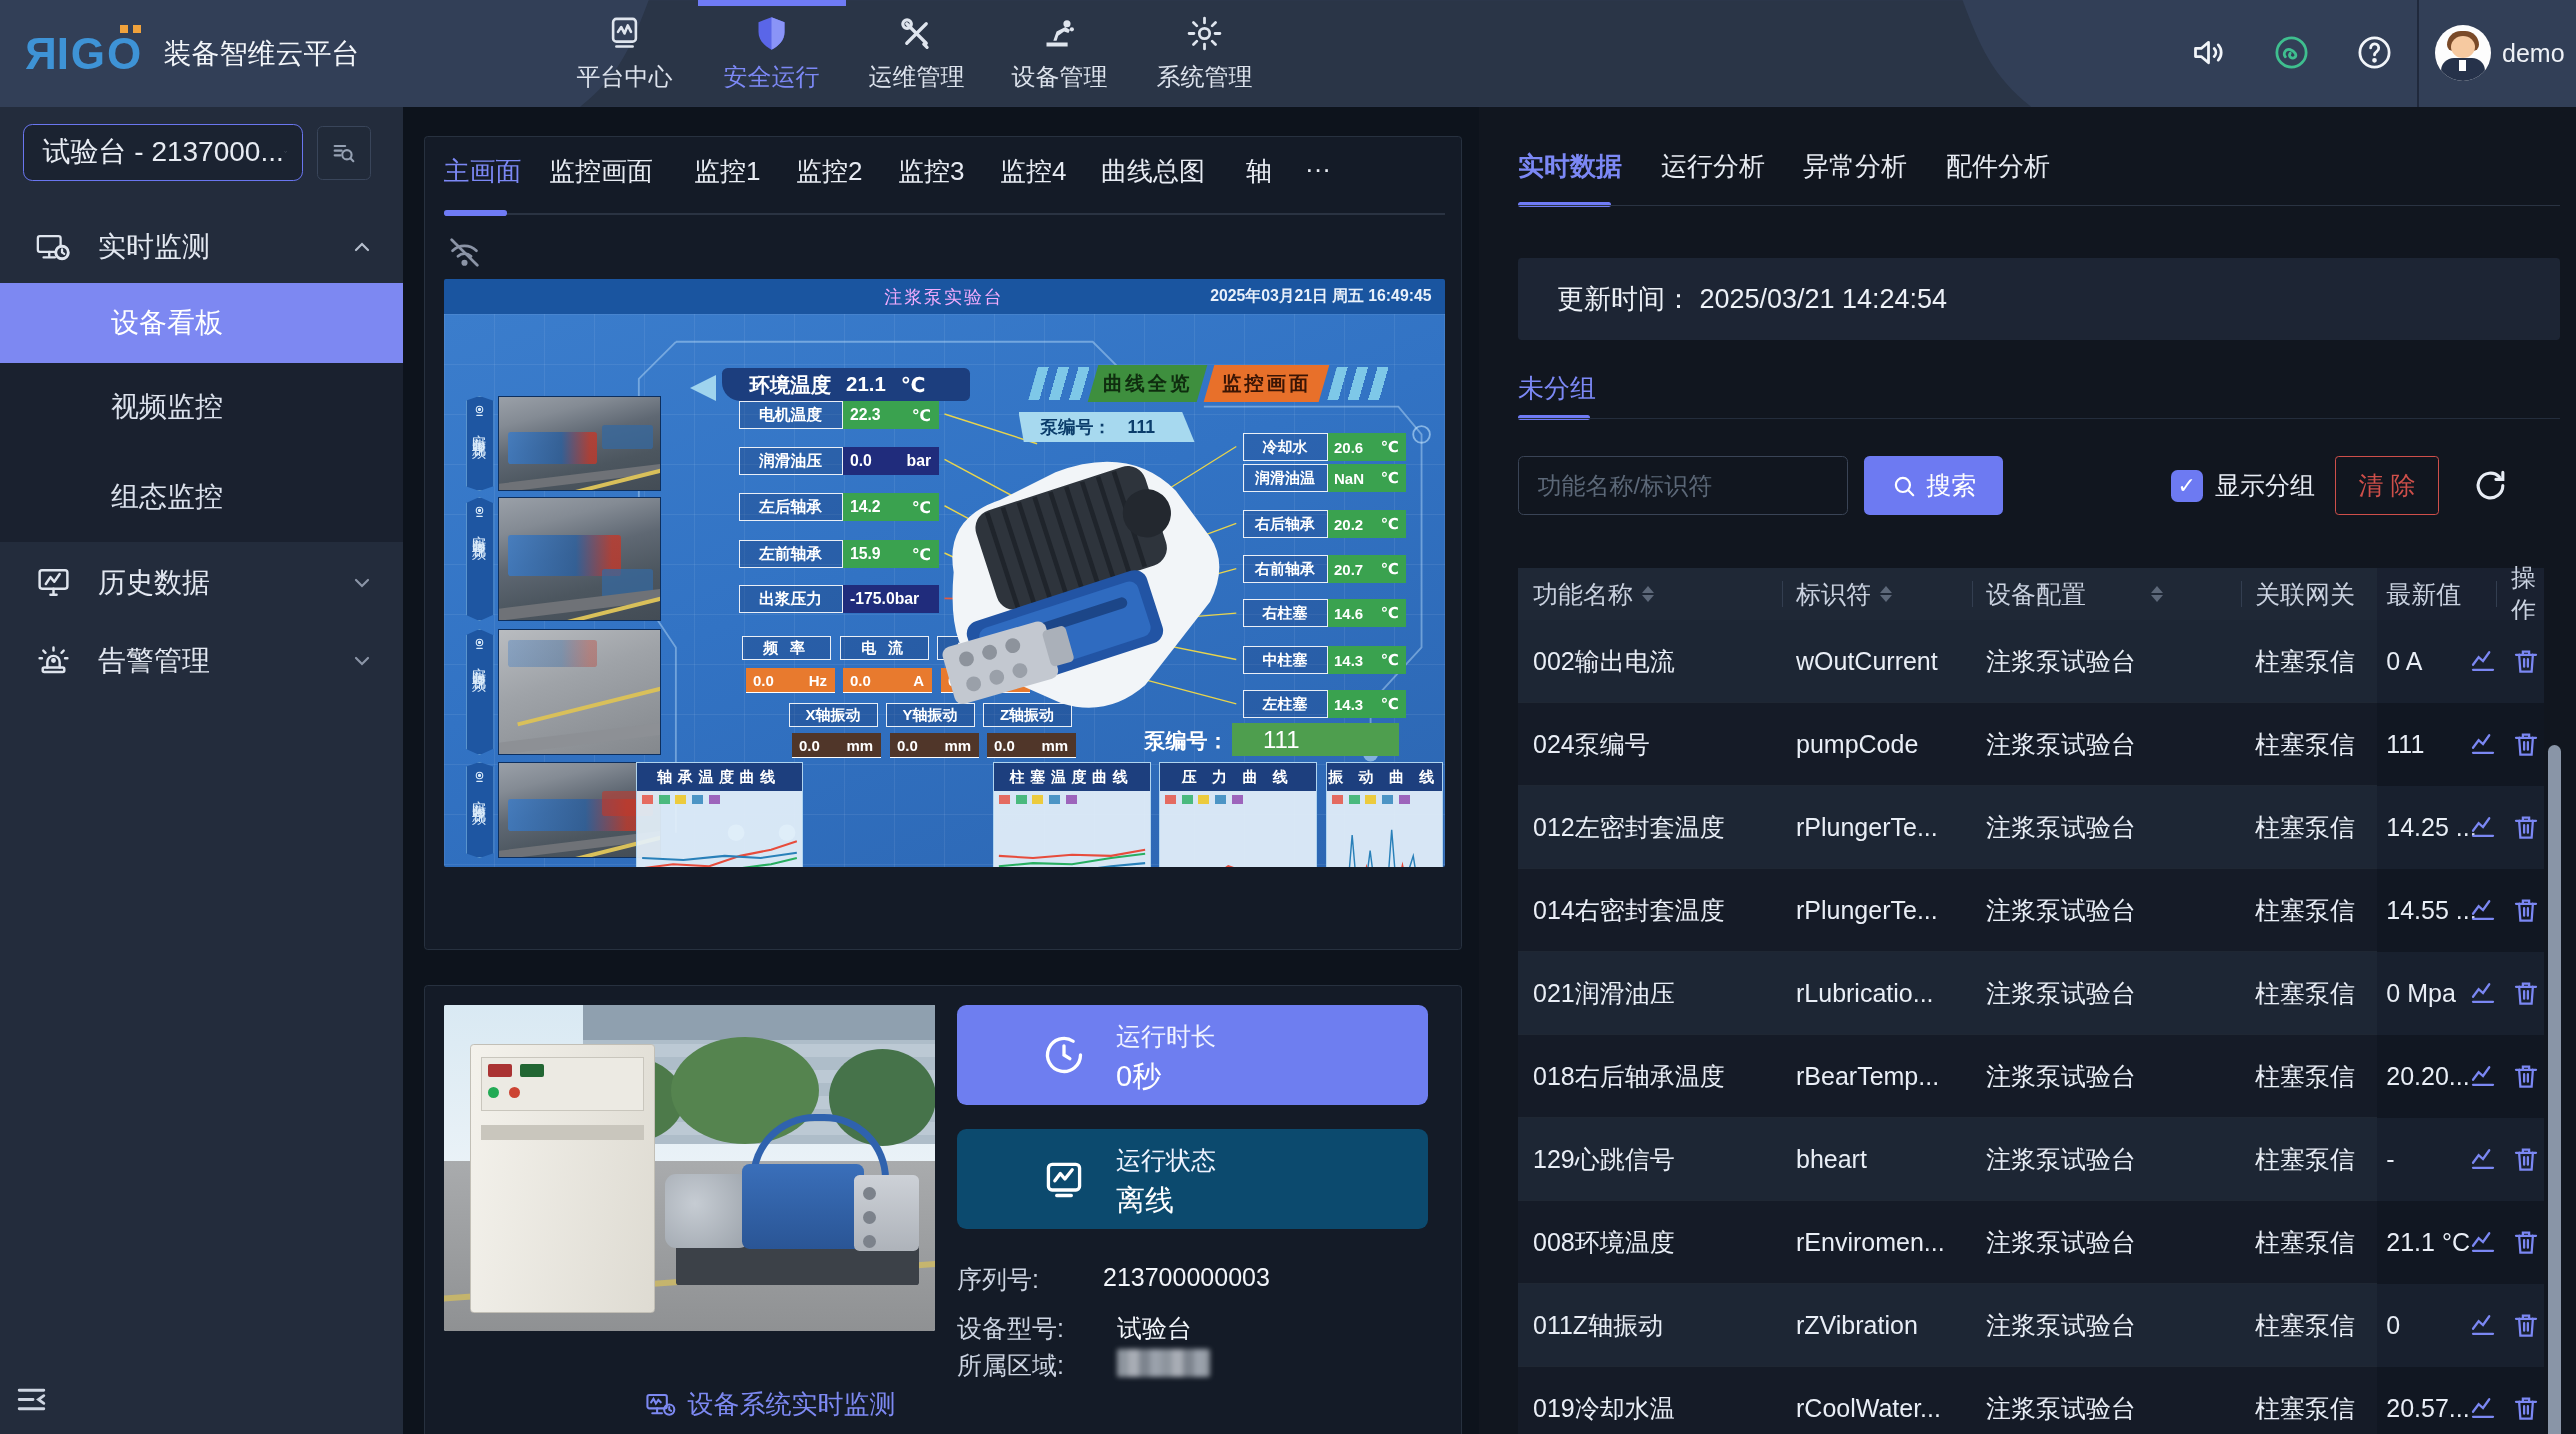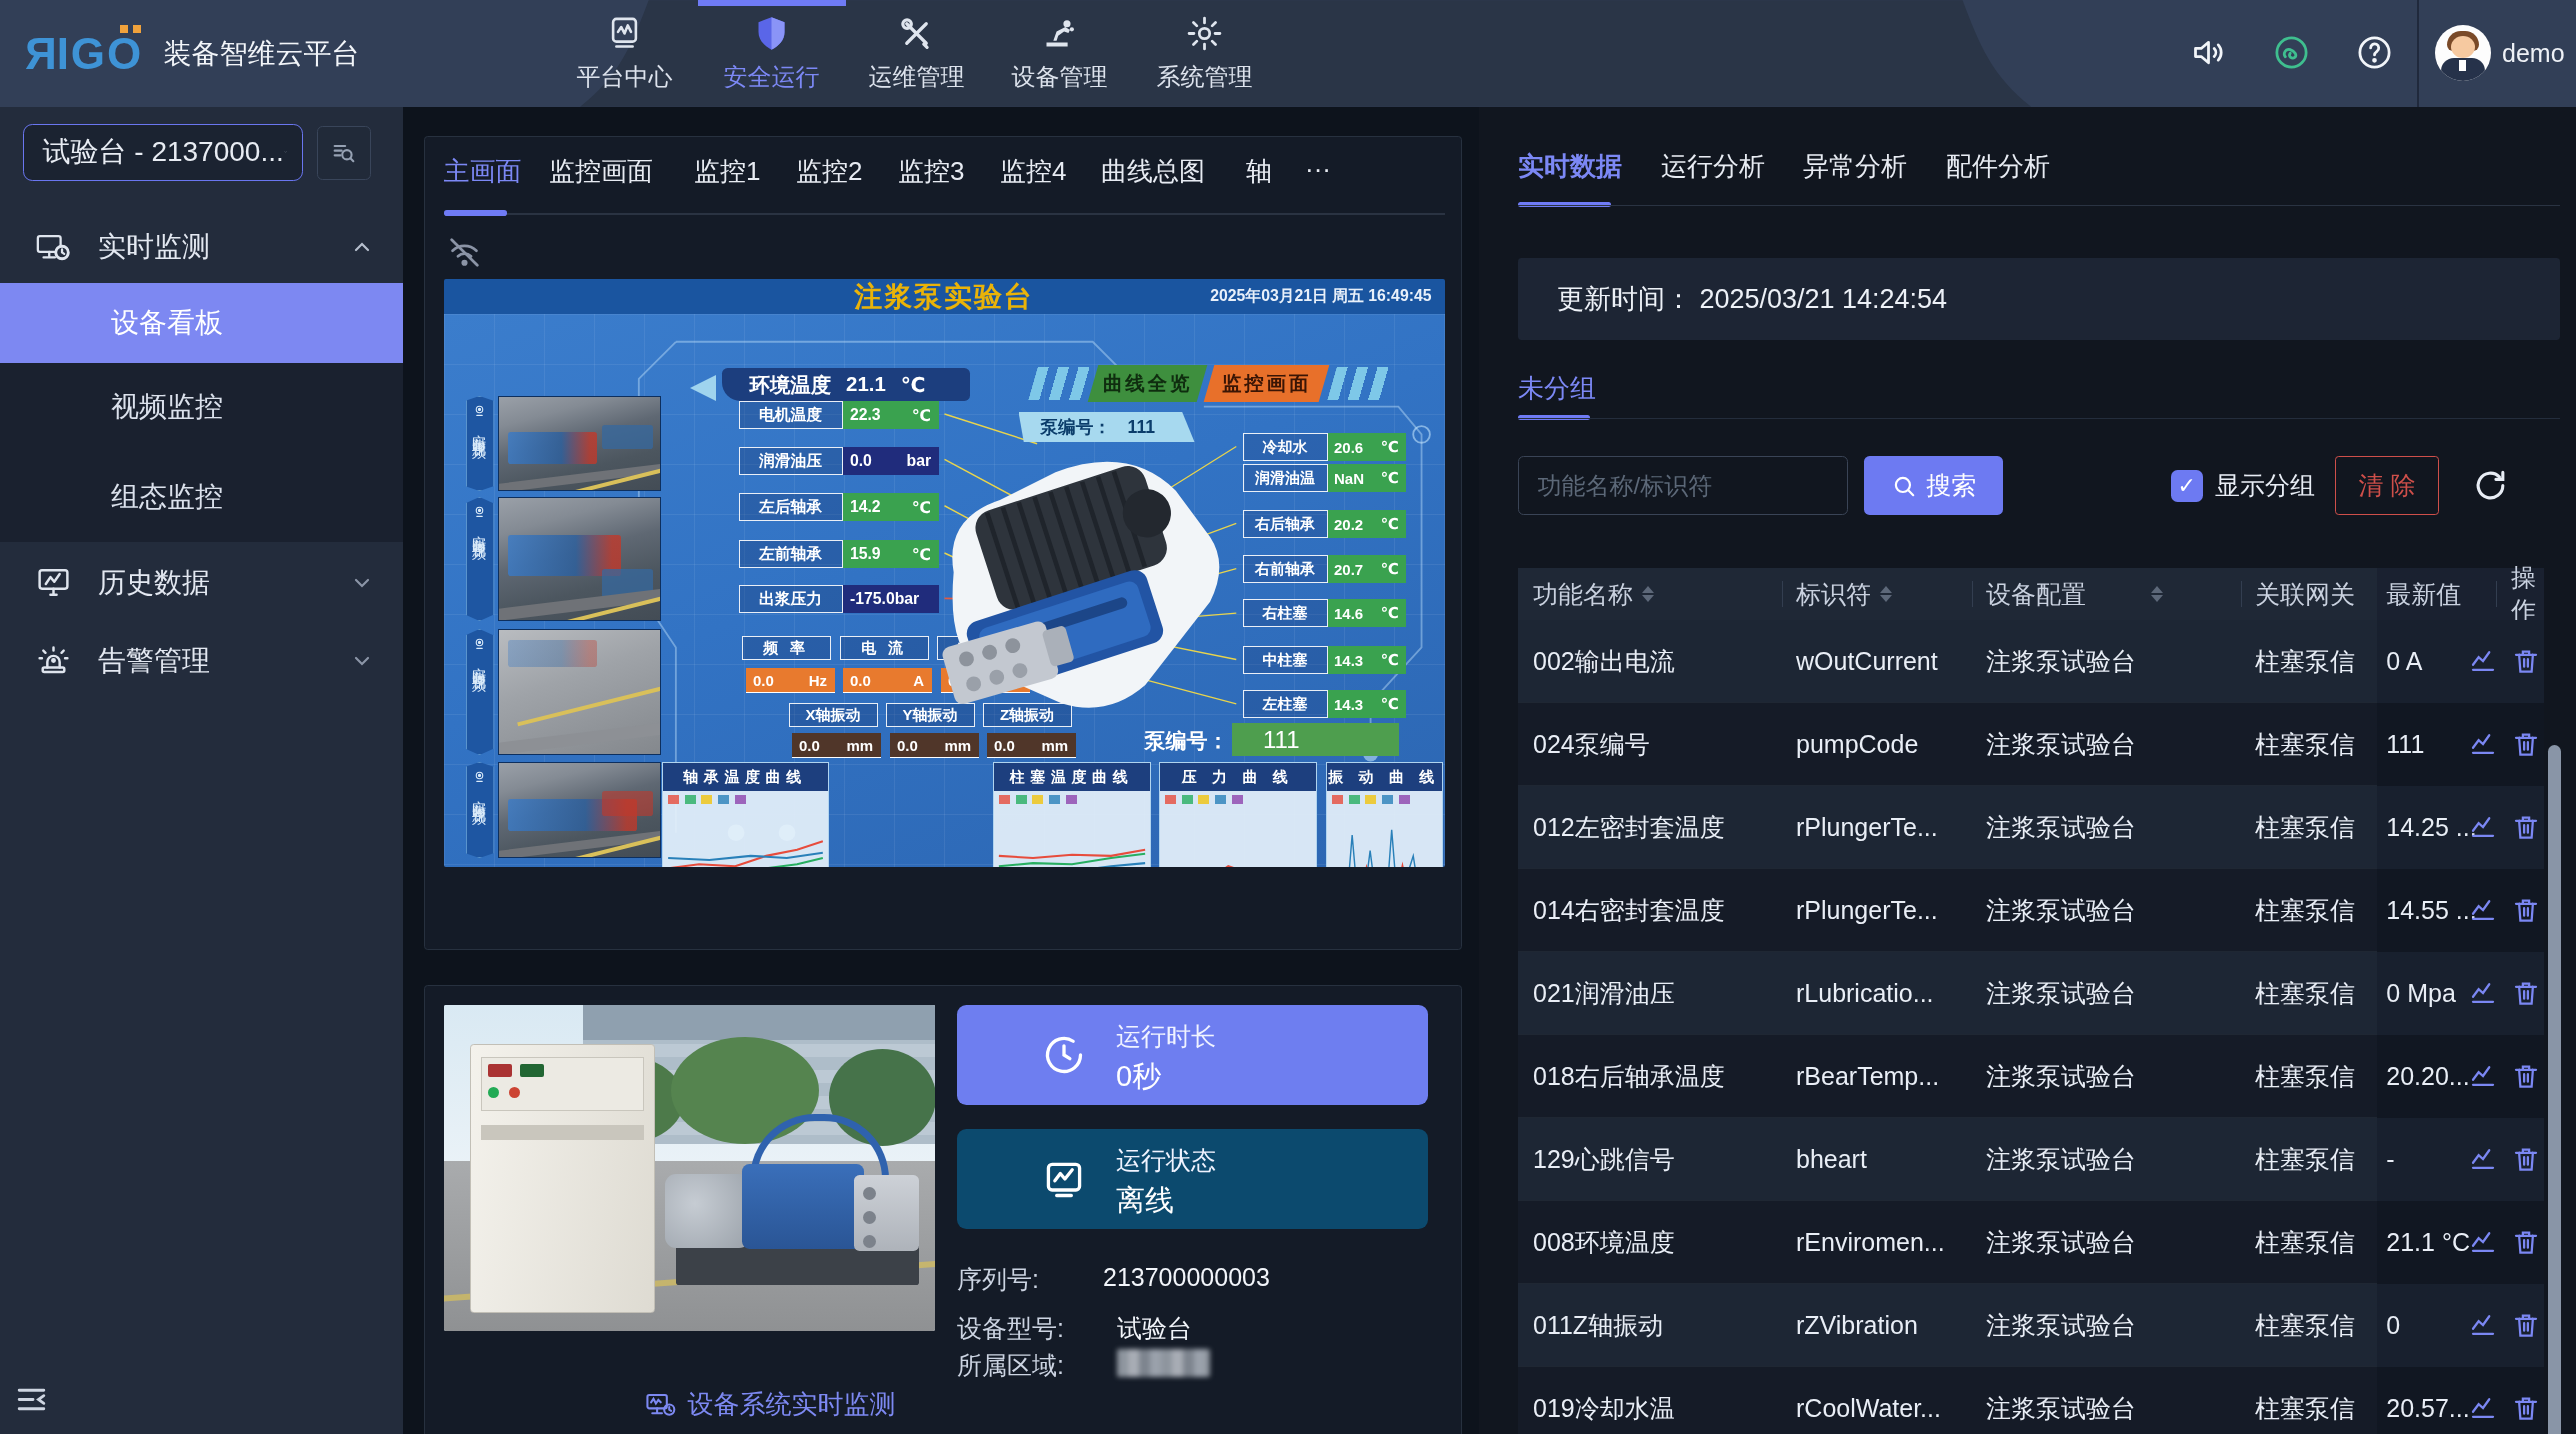--- a/index.html
+++ b/index.html
@@ -51,21 +51,21 @@
 
   .mtab{position:absolute;top:16.7px;font-size:26px;color:#e7ebf2;cursor:pointer;white-space:nowrap;}
   .mtab.active{color:#7c88f5;}
   .mtab-divider{position:absolute;left:18.5px;top:76px;width:1001px;height:1.9px;background:#2a3342;}
   .mtab-indicator{position:absolute;left:18.5px;top:73px;width:63px;height:5.6px;background:#6f7bf5;border-radius:2.8px;}
   .wifi-off{position:absolute;left:18.5px;top:95px;width:41px;height:41px;}
 
   
   .scada{position:absolute;left:18.5px;top:142px;width:1001px;height:588px;overflow:hidden;border-radius:1.9px;}
   .scada-titlebar{position:absolute;left:0;top:0;width:1001px;height:35px;background:#1a55a0;display:flex;align-items:center;justify-content:center;}
-  .scada-title{font-size:28px;font-weight:bold;color:#eab308;letter-spacing:1.9px;}
+  .scada-title{font-size:18px;font-weight:normal;color:#f0abfc;letter-spacing:1.9px;}
   .scada-datetime{position:absolute;right:13px;top:0;height:35px;display:flex;align-items:center;font-size:15.8px;color:#e8f0fa;font-weight:bold;}
   .scada-body{position:absolute;left:0;top:35px;width:1001px;height:553px;
     background:linear-gradient(160deg,#3b7dcc 0%,#3273c4 45%,#2c66b2 100%);}
   .scada-body .grid{position:absolute;inset:0;background-image:linear-gradient(rgba(255,255,255,.07) 0.9px,transparent 0.9px),linear-gradient(90deg,rgba(255,255,255,.07) 0.9px,transparent 0.9px);background-size:50px 50px;}
   .cam-tag{position:absolute;left:22px;width:28px;background:#1e56a2;border:0.9px solid rgba(140,200,240,.55);clip-path:polygon(50% 0,100% 5%,100% 95%,50% 100%,0 95%,0 5%);display:flex;flex-direction:column;align-items:center;padding-top:7.4px;gap:5.6px;}
   .cam-tag .vtxt{writing-mode:vertical-rl;text-orientation:upright;font-size:14px;color:#dcecfa;letter-spacing:3.7px;}
   .cam-img{position:absolute;left:54px;width:163px;border:0.9px solid #0d2f5e;background:
      linear-gradient(165deg,#9aa0a8 0%,#848b94 22%,#5f6873 45%,#4c565f 70%,#434c55 100%);overflow:hidden;cursor:pointer;}
   .cam-img .mach{position:absolute;left:6%;top:38%;width:55%;height:34%;background:linear-gradient(90deg,#3a7bc8,#2b5f9e 60%,#c0392b 92%);opacity:.8;border-radius:2.8px;}
   .cam-img .mach2{position:absolute;right:4%;top:30%;width:32%;height:26%;background:#35689f;opacity:.75;border-radius:2.8px;}
@@ -569,21 +569,21 @@
             <div class="lab">左柱塞</div>
             <div class="val">
               <span>14.3</span>
               <span>℃</span>
             </div>
           </div>
 
         <div class="pump-code-bottom-label">泵编号：</div>
         <div class="pump-code-bottom-box">111</div>
 
-        <div class="mini-chart" style="left:218px;width:167px;">
+        <div class="mini-chart" style="left:192px;width:167px;">
           <div class="mc-title">轴承温度曲线</div><div class="mc-legend"></div>
           <svg width="100%" height="83" viewBox="0 0 160 80" preserveAspectRatio="none">
               <polyline points="5,62 35,58 70,60 100,50 130,44 155,36" fill="none" stroke="#e74c3c" stroke-width="2"></polyline>
               <polyline points="5,70 35,66 70,67 100,62 130,58 155,52" fill="none" stroke="#27ae60" stroke-width="2"></polyline>
               <polyline points="5,52 45,54 85,50 120,52 155,47" fill="none" stroke="#2980b9" stroke-width="2"></polyline>
             </svg>
         </div>
         <div class="mini-chart" style="left:549px;width:158px;">
           <div class="mc-title">柱塞温度曲线</div><div class="mc-legend"></div>
           <svg width="100%" height="83" viewBox="0 0 160 80" preserveAspectRatio="none">

